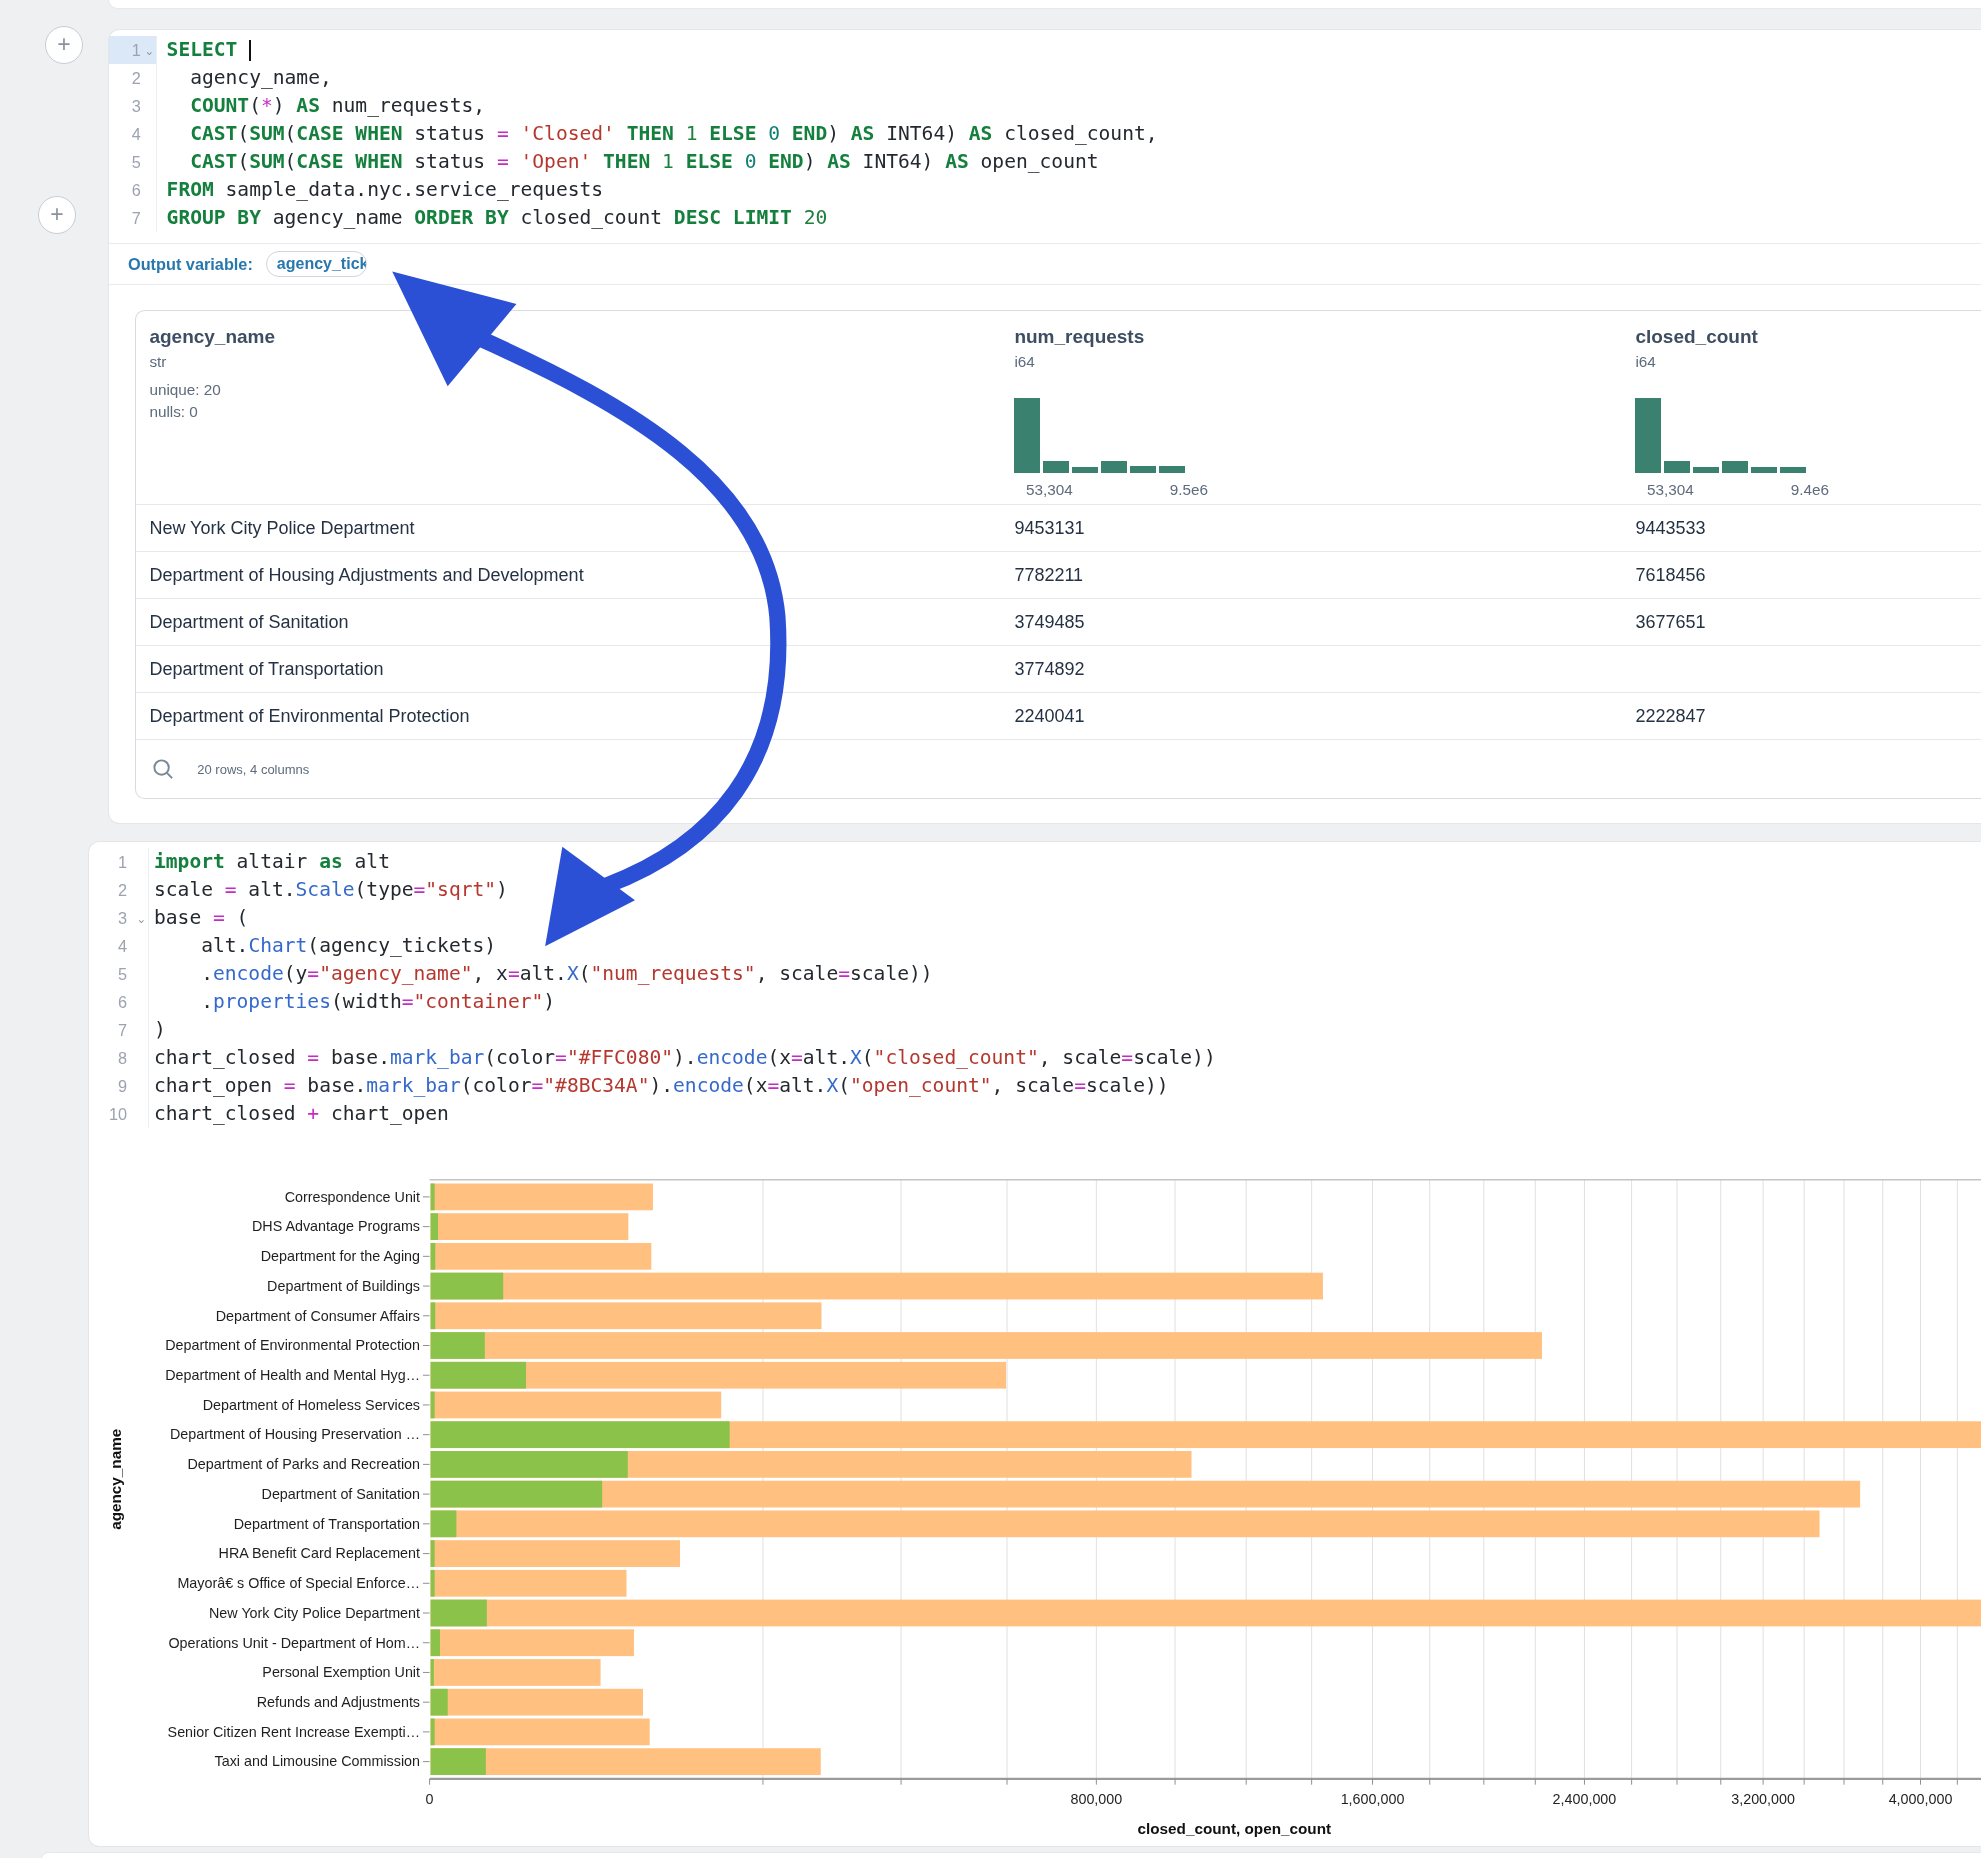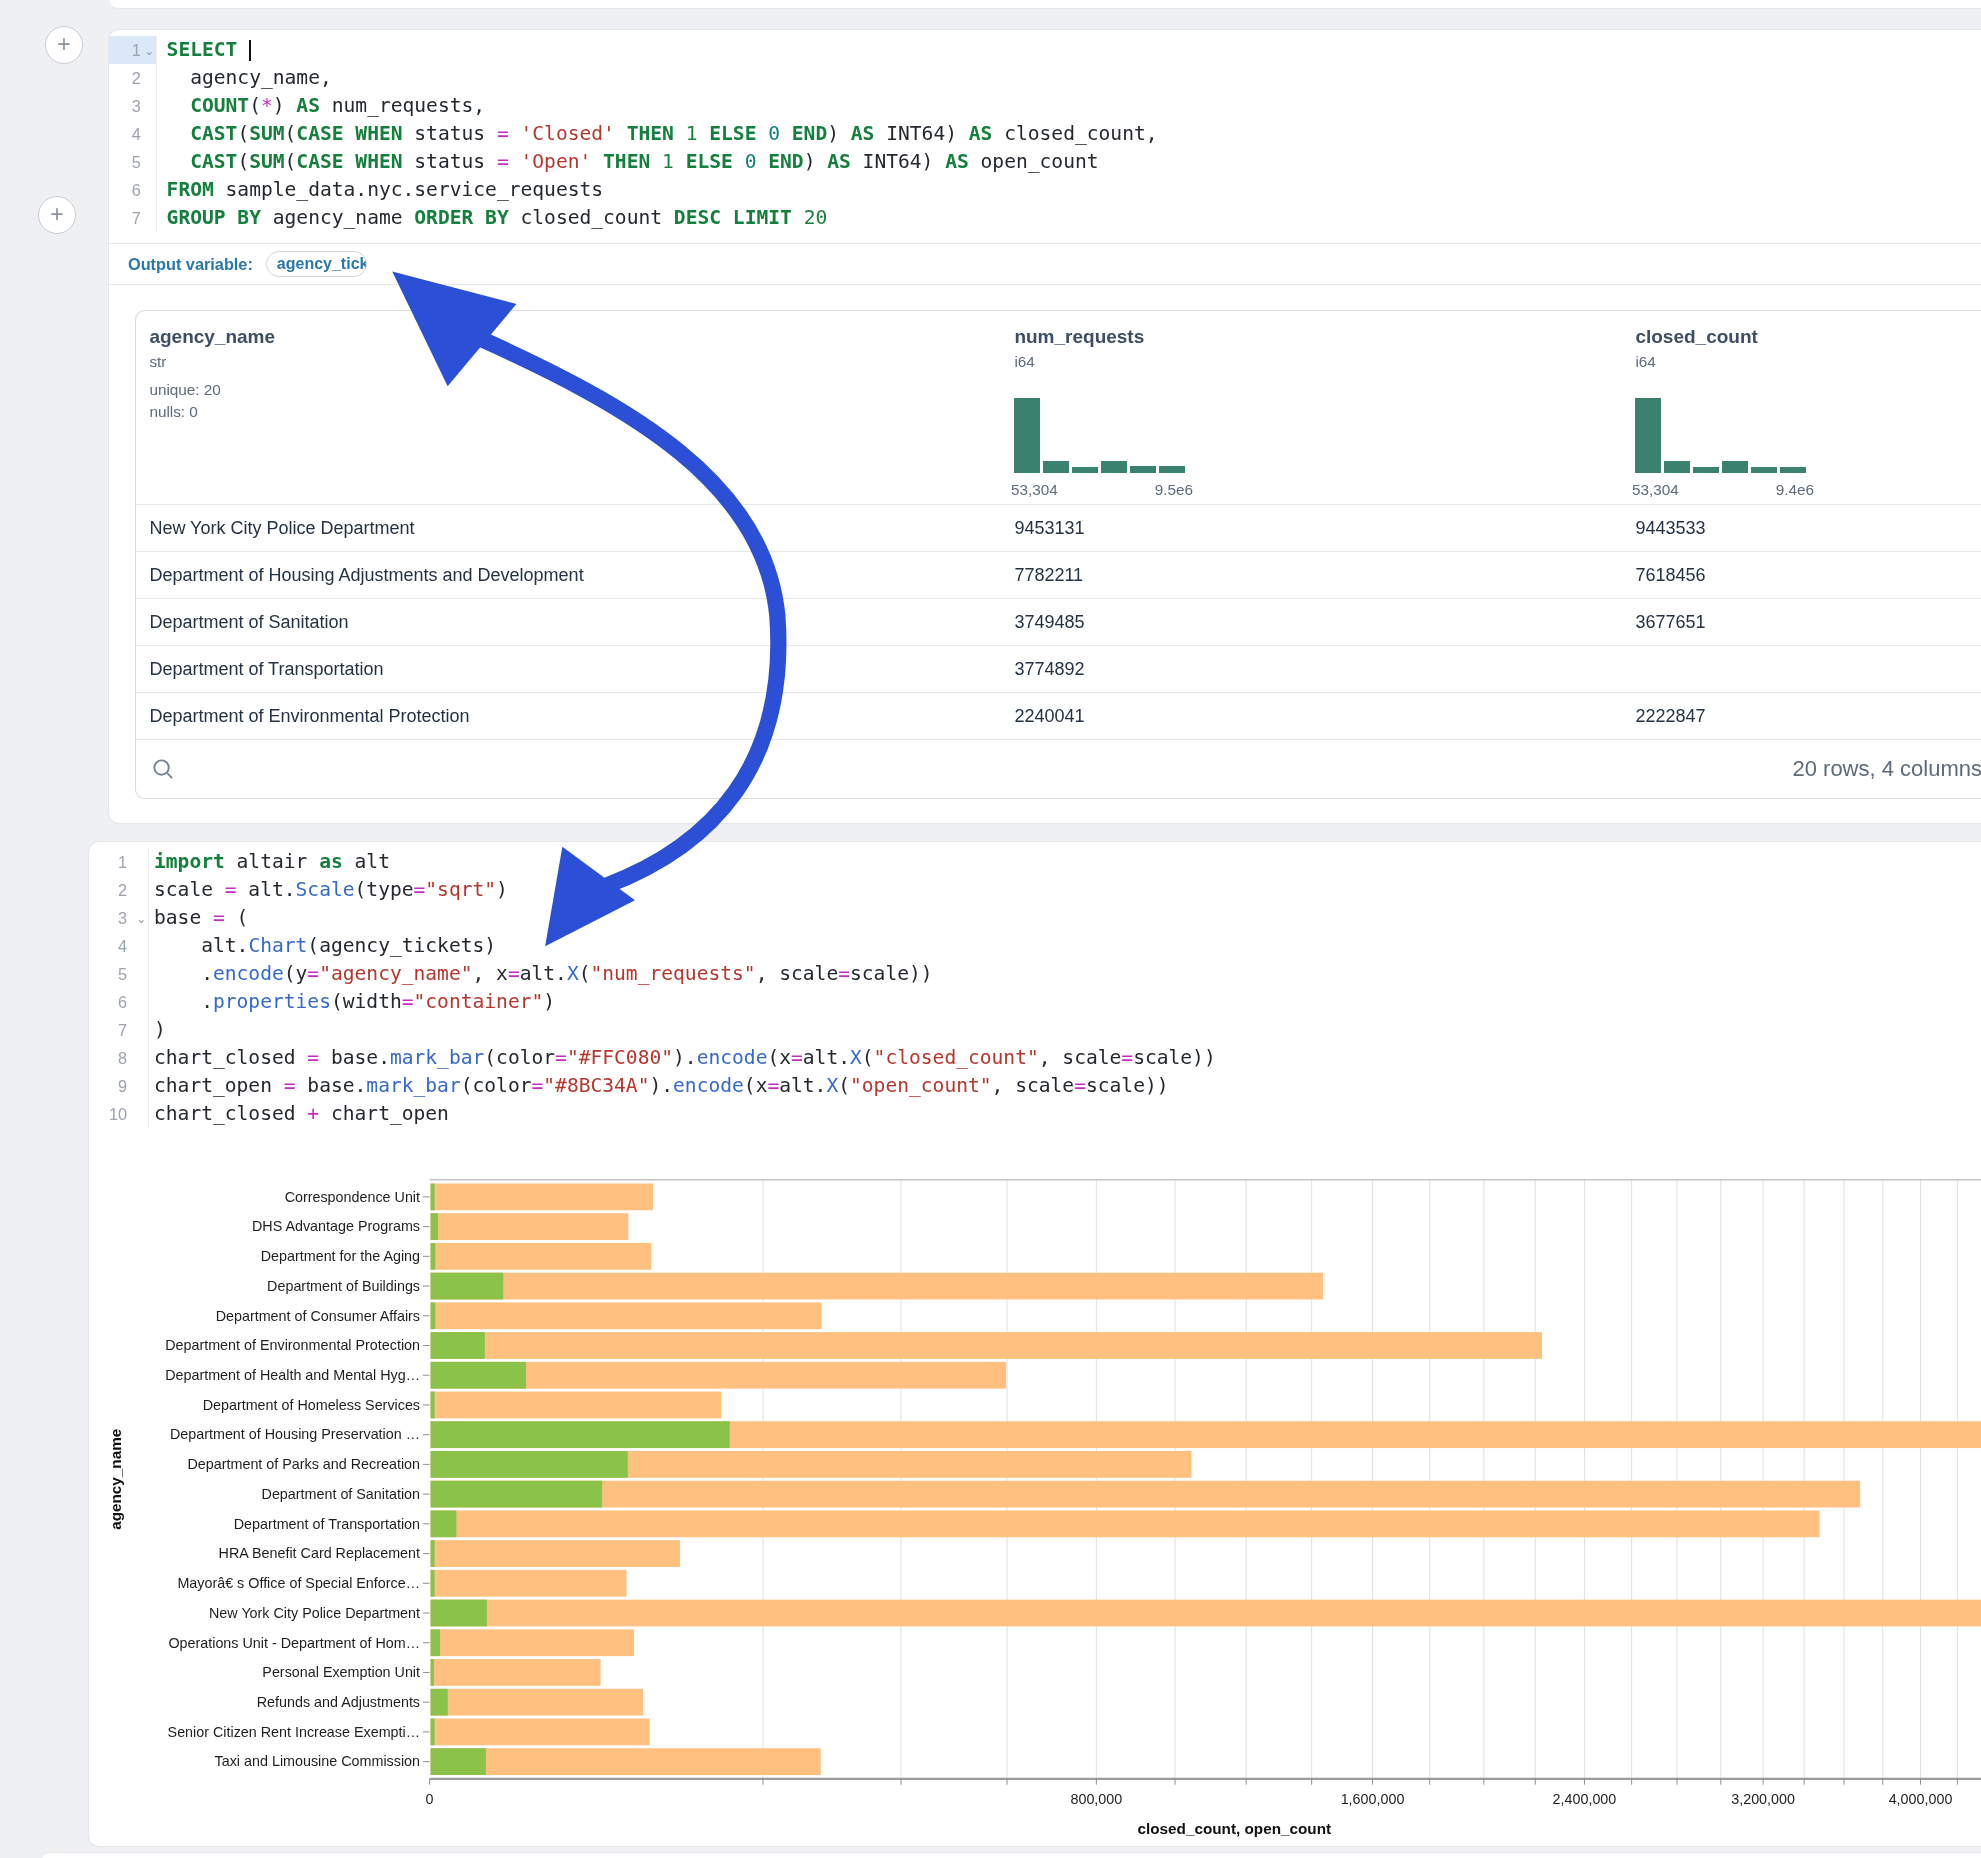--- a/index.html
+++ b/index.html
@@ -40,24 +40,24 @@
   .var-pill { margin-left:13.4px; border:1px solid #d0d5db; border-radius:13.4px; padding:2.9px 9.6px; color:#2878ad; font-weight:bold; font-size:16px; width:101px; overflow:hidden; white-space:nowrap; background:#fff; }
 
   #table-card { margin:25px 0 0 26px; border:1px solid #d8dce2; border-radius:9.6px 0 0 9.6px; border-right:none; overflow:hidden; background:#fff; }
   .tbl-grid { display:grid; grid-template-columns:865px 621px 1fr; }
   .th-cell { position:relative; height:193px; padding:15.3px 0 0 13.4px; }
   .th-name { font-size:19px; font-weight:bold; color:#3d4e63; }
   .th-type { font-size:15.3px; color:#5d6b7c; margin-top:4.8px; }
   .th-meta { font-size:15.3px; color:#5d6b7c; margin-top:8px; line-height:22px; }
   .hist { position:absolute; left:13.4px; bottom:31px; display:flex; align-items:flex-end; gap:2.9px; height:75px; }
   .hist .hbar { width:26px; background:#3a8170; }
-  .hist-labels { position:absolute; left:10px; bottom:5.7px; width:182px; display:flex; justify-content:space-between; font-size:15.3px; color:#5d6b7c; }
+  .hist-labels { position:absolute; left:25px; bottom:5.7px; width:182px; display:flex; justify-content:space-between; font-size:15.3px; color:#5d6b7c; }
   .t-row { border-top:1px solid #e6e8ec; height:47px; }
   .t-row > div { display:flex; align-items:center; padding-left:13.4px; font-size:18px; color:#253244; }
-  .tbl-footer { border-top:1px solid #e6e8ec; height:59px; display:flex; align-items:center; padding-left:15.3px; color:#5d6b7c; font-size:22px;justify-content:space-between; }
+  .tbl-footer { border-top:1px solid #e6e8ec; height:59px; display:flex; align-items:center; padding-left:15.3px; color:#5d6b7c; font-size:13px; }
   .tbl-footer svg { margin-right:21px; }
 
   #chart-wrap { margin-top:34px; }
   #chart-svg text { font-family:"Liberation Sans", sans-serif; }
 
   #arrow-overlay { position:absolute; left:0; top:0; width:1982px; height:1858px; pointer-events:none; z-index:50; }
 </style>
 </head>
 <body>
 

